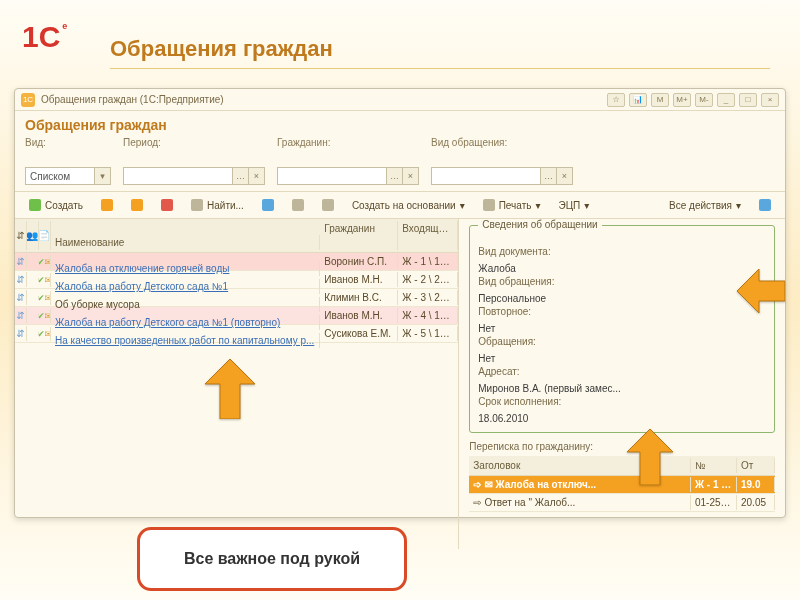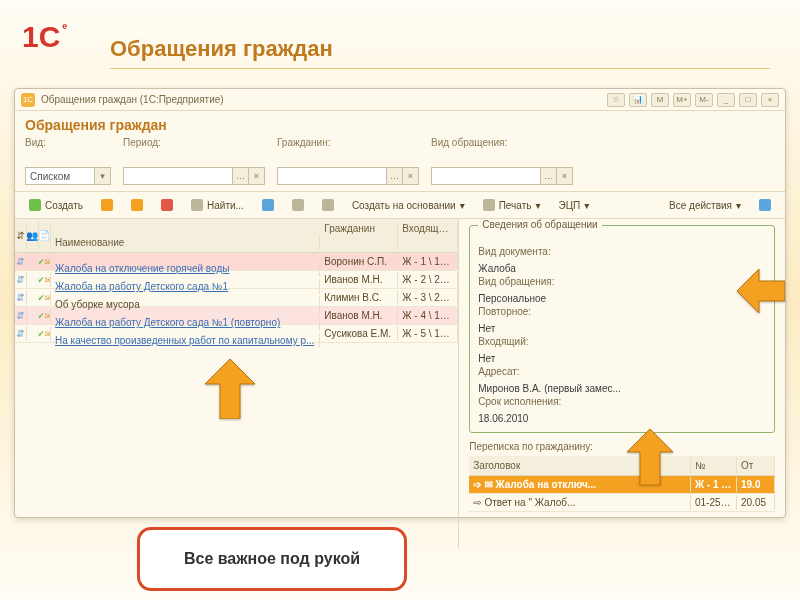--- a/index.html
+++ b/index.html
@@ -239,21 +239,21 @@
               </div>
               <div class="kv">
                 <span class="k">Вид обращения:</span>
                 <span class="v">Персональное</span>
               </div>
               <div class="kv">
                 <span class="k">Повторное:</span>
                 <span class="v">Нет</span>
               </div>
               <div class="kv">
-                <span class="k">Входящий:</span>
+                <span class="k">Обращения:</span>
                 <span class="v">Нет</span>
               </div>
               <div class="kv">
                 <span class="k">Адресат:</span>
                 <span class="v">Миронов В.А. (первый замес...</span>
               </div>
               <div class="kv">
                 <span class="k">Срок исполнения:</span>
                 <span class="v">18.06.2010</span>
               </div>

